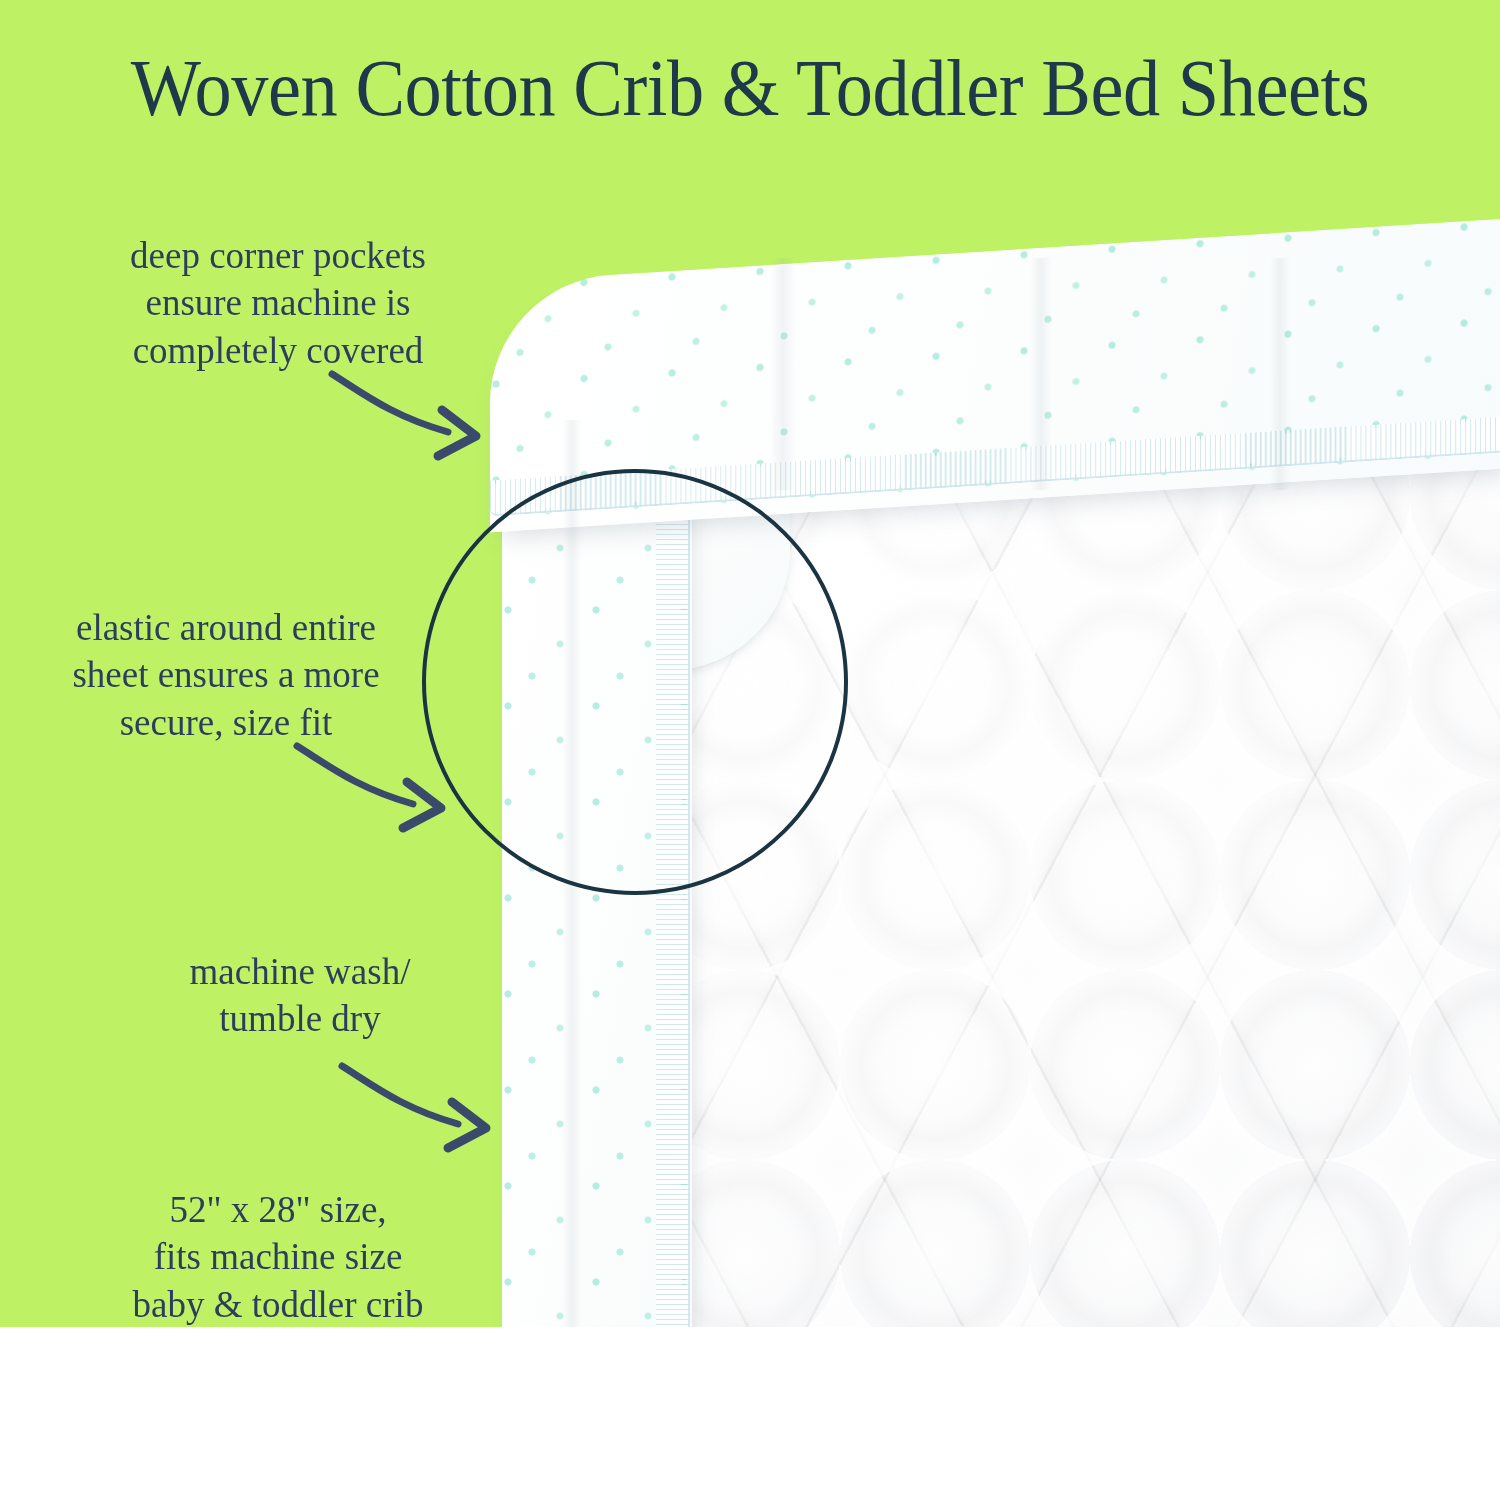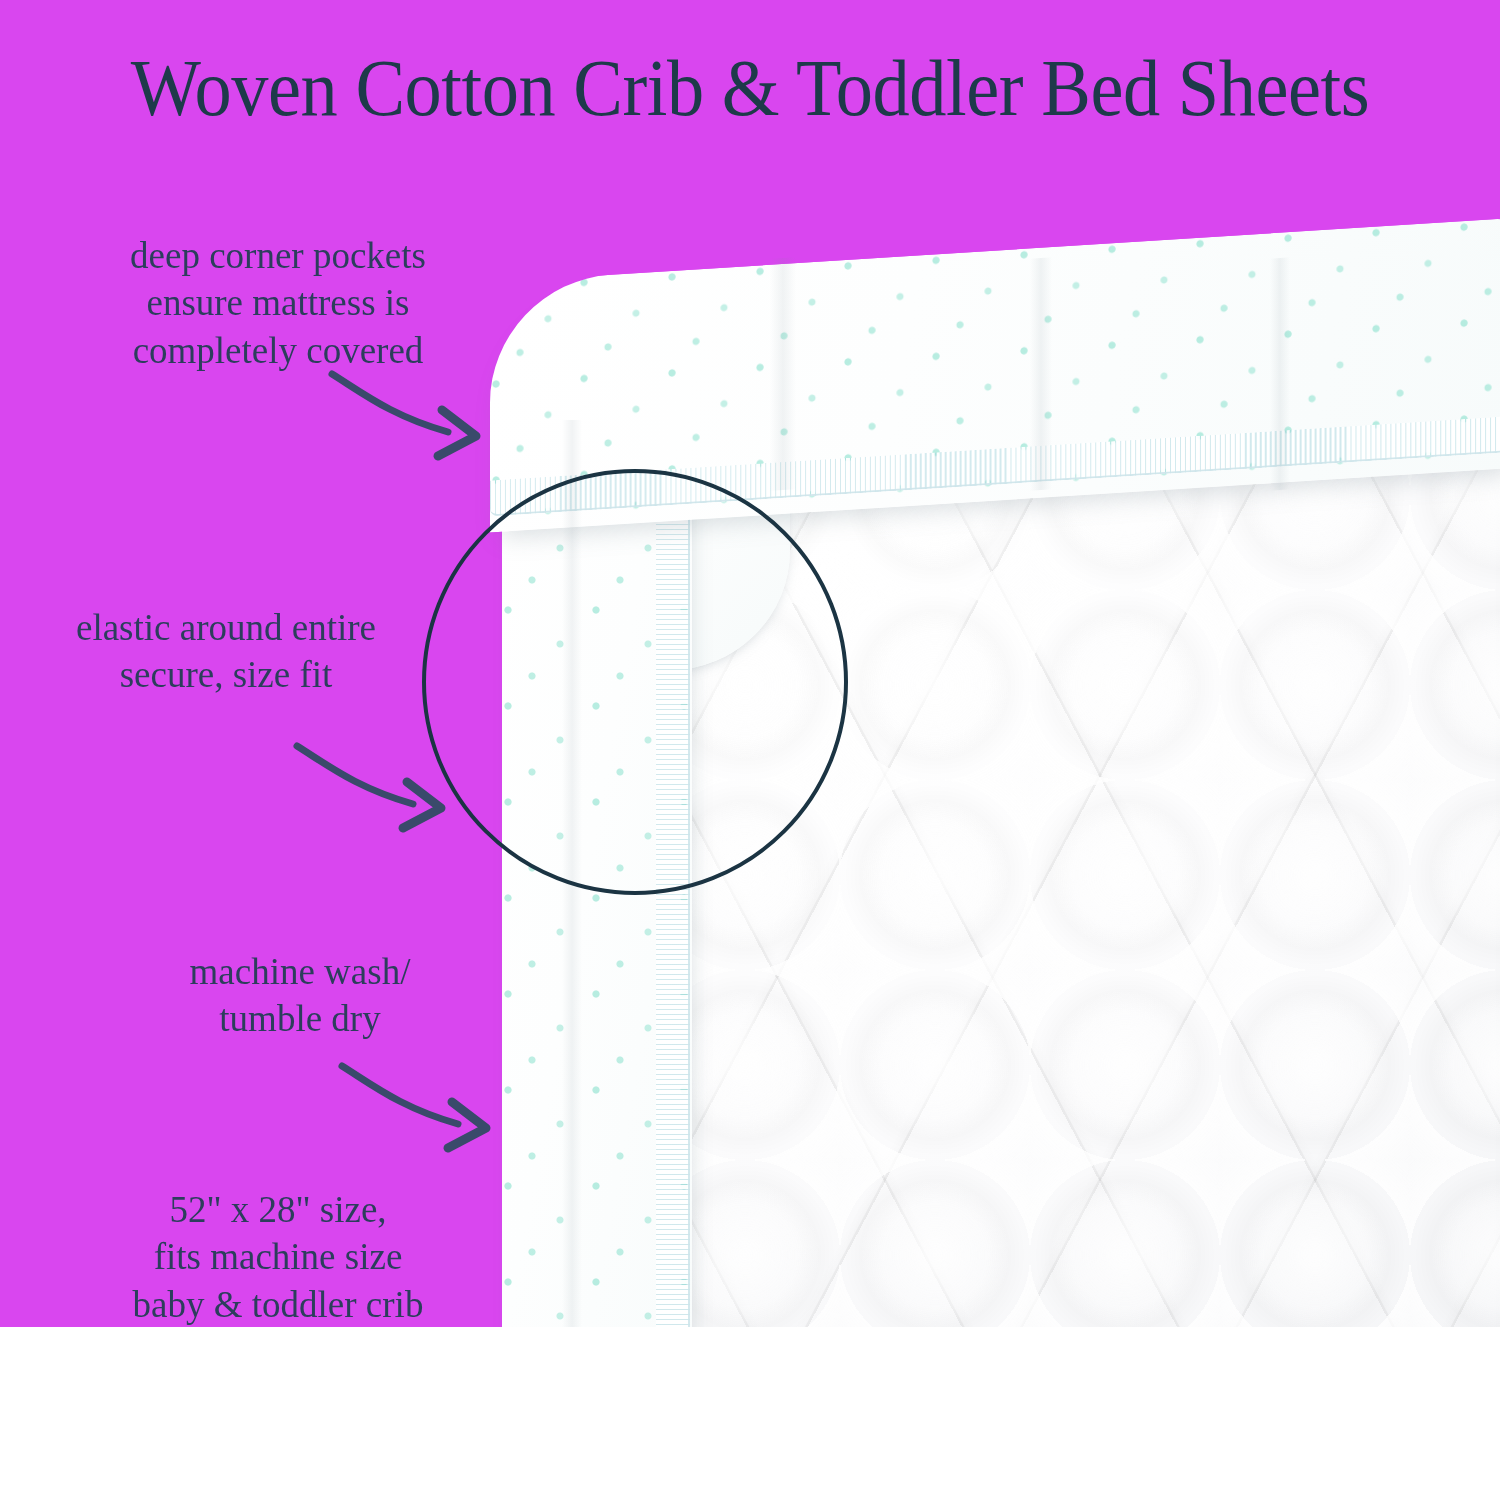--- a/index.html
+++ b/index.html
@@ -1,20 +1,20 @@
 <!DOCTYPE html>
 <html><head>
 <meta charset="utf-8">
 <title>Woven Cotton Crib &amp; Toddler Bed Sheets</title>
 <style>
   html,body{margin:0;padding:0;background:#ffffff;}
   body{width:1500px;height:1500px;overflow:hidden;
        font-family:"Liberation Serif", "DejaVu Serif", serif;}
 
-  #stage{position:relative;width:1500px;height:1327px;background:#d946ef;overflow:hidden;}
+  #stage{position:relative;width:1500px;height:1327px;background:#bef264;overflow:hidden;}
 
   
   .title{
     position:absolute; left:0; top:42px; width:1500px;
     text-align:center;
     font-family:"Liberation Serif","DejaVu Serif",serif;
     font-size:80px; line-height:92px;
     letter-spacing:-0.5px;
     color:#1e3a4a;
     white-space:nowrap;
@@ -180,30 +180,31 @@
     <div class="drape" style="left:300px;top:78px;width:26px;height:232px;transform:skewY(-3.6deg);"></div>
     <div class="drape" style="left:560px;top:78px;width:22px;height:232px;transform:skewY(-3.6deg);"></div>
     <div class="drape" style="left:800px;top:78px;width:20px;height:232px;transform:skewY(-3.6deg);"></div>
     <div class="drape" style="left:92px;top:240px;width:20px;height:1250px;"></div>
   </div>
 
   <div id="magnifier"></div>
 
   <div class="callout" id="callout-pockets">
     <div>deep corner pockets</div>
-    <div>ensure mattress is</div>
+    <div>ensure machine is</div>
     <div>completely covered</div>
   </div>
   <svg class="arrow" id="arrow-1" viewBox="0 0 200 112">
     <path d="M12 6 C 44 26, 72 48, 128 64" stroke="#3a4a6b" stroke-width="7" fill="none" stroke-linecap="round"></path>
     <path d="M122 42 L 156 68 L 118 88" stroke="#3a4a6b" stroke-width="9" fill="none" stroke-linecap="round" stroke-linejoin="round"></path>
   </svg>
 
   <div class="callout" id="callout-elastic">
     <div>elastic around entire</div>
+    <div>sheet ensures a more</div>
     <div>secure, size fit</div>
   </div>
   <svg class="arrow" id="arrow-2" viewBox="0 0 200 112">
     <path d="M12 6 C 44 26, 72 48, 128 64" stroke="#3a4a6b" stroke-width="7" fill="none" stroke-linecap="round"></path>
     <path d="M122 42 L 156 68 L 118 88" stroke="#3a4a6b" stroke-width="9" fill="none" stroke-linecap="round" stroke-linejoin="round"></path>
   </svg>
 
   <div class="callout" id="callout-wash">
     <div>machine wash/</div>
     <div>tumble dry</div>

